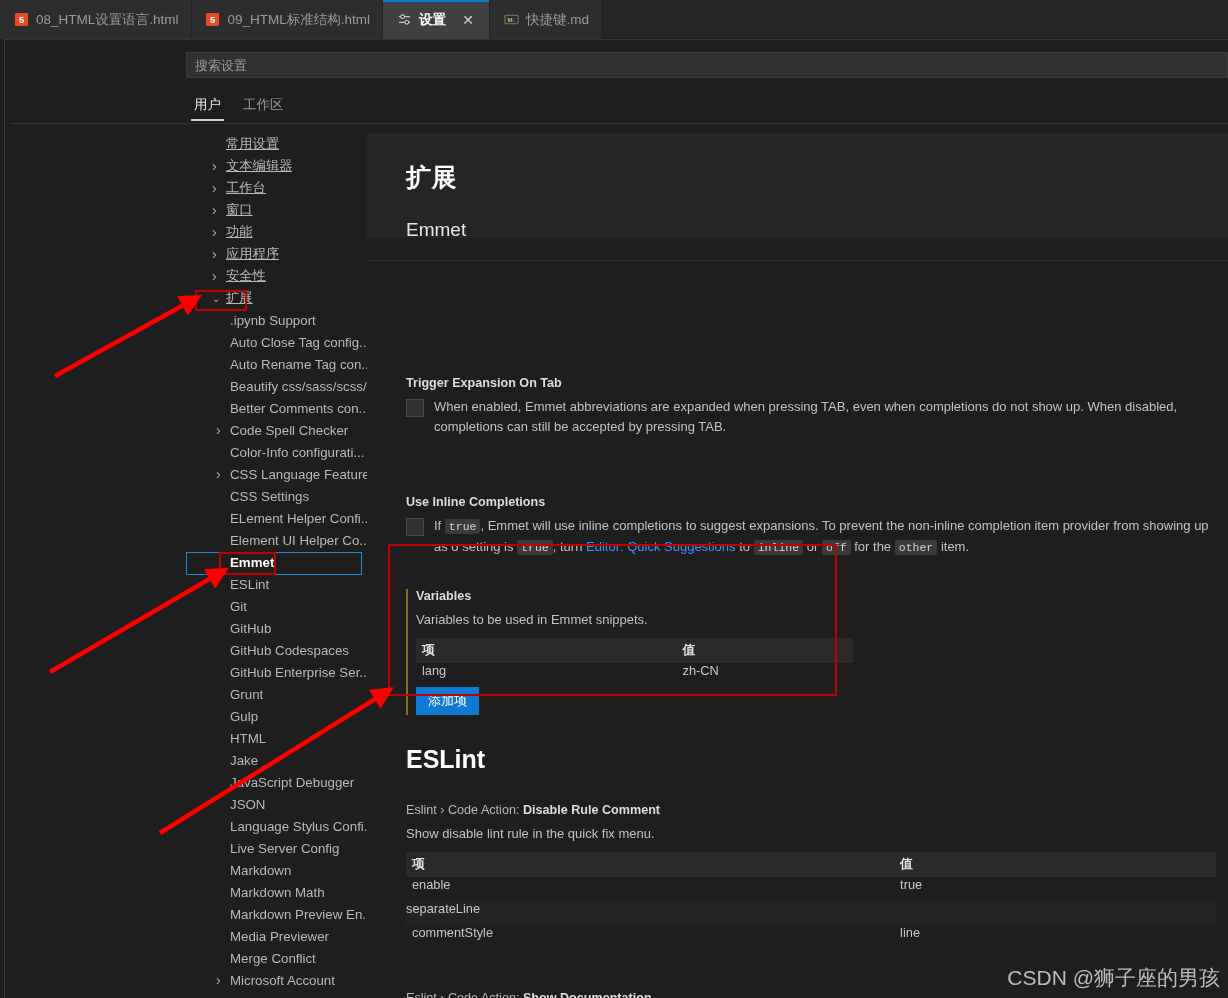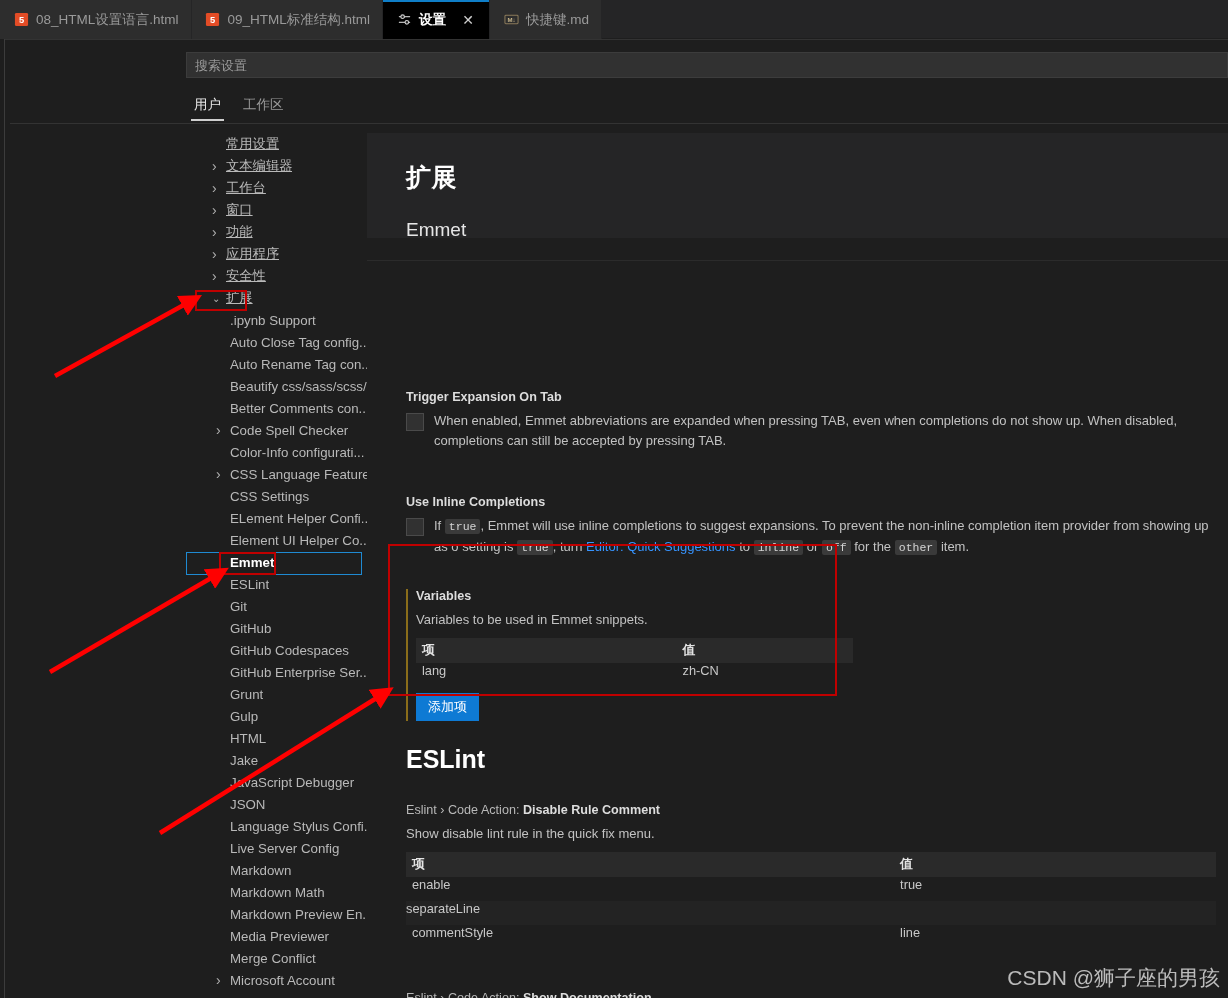--- a/index.html
+++ b/index.html
@@ -19,21 +19,21 @@
   }
   .tab {
     display:flex; align-items:center; gap:7px;
     padding:0 12px 0 13px; height:39px;
     background:#2d2d2d; color:#9a9a9a;
     font-size:13.5px; white-space:nowrap;
     border-right:1px solid #252526;
     position:relative;
   }
   .tab.active {
-    background:#000000; color:#ffffff;
+    background:#404040; color:#ffffff;
   }
   .tab.active::before {
     content:""; position:absolute; left:0; right:0; top:0; height:1.5px;
     background:#0f7ec8;
   }
   .tab-ico { width:16px; height:16px; display:inline-flex; align-items:center; justify-content:center; flex:0 0 16px; }
   .tab-close {
     margin-left:6px; width:18px; height:18px;
     display:inline-flex; align-items:center; justify-content:center;
     color:#cfcfcf; font-size:14px; line-height:1;
@@ -165,21 +165,21 @@
   }
   .obj-row {
     display:flex; height:24px; align-items:flex-start;
     font-size:12.8px; color:#c8c8c8;
   }
   .obj-row:nth-child(odd) { background:#232323; }
   .col-k { width:61%; padding-left:6px; }
   .col-v { width:39%; }
 
   .btn-add {
-    margin-top:6px; display:inline-block;
+    display:inline-block;
     background:#0e7ad4; color:#ffffff;
     font-size:13px; padding:5px 12px; border:none;
     font-family:"Liberation Sans","DejaVu Sans",sans-serif;
   }
 
   .modified-bar {
     position:absolute; left:0; top:0; width:2px; height:100%;
     background:#8a6d1a;
   }
 
@@ -389,21 +389,21 @@
 
   <div id="body-pane">
 
     <div id="hero">
       <h1>扩展</h1>
       <h2>Emmet</h2>
     </div>
     <div id="hero-sep"></div>
 
 
-    <div class="setting-block" style="top:257px;">
+    <div class="setting-block" style="top:243px;">
       <div class="s-title">Trigger Expansion On Tab</div>
       <div class="s-row">
         <div class="s-check"></div>
         <div class="s-desc" style="width:790px;">
           <span>When enabled, Emmet abbreviations are expanded when pressing TAB, even when completions do not show up. When disabled, completions</span>
           <span>can still be accepted by pressing TAB.</span>
         </div>
       </div>
     </div>
 

